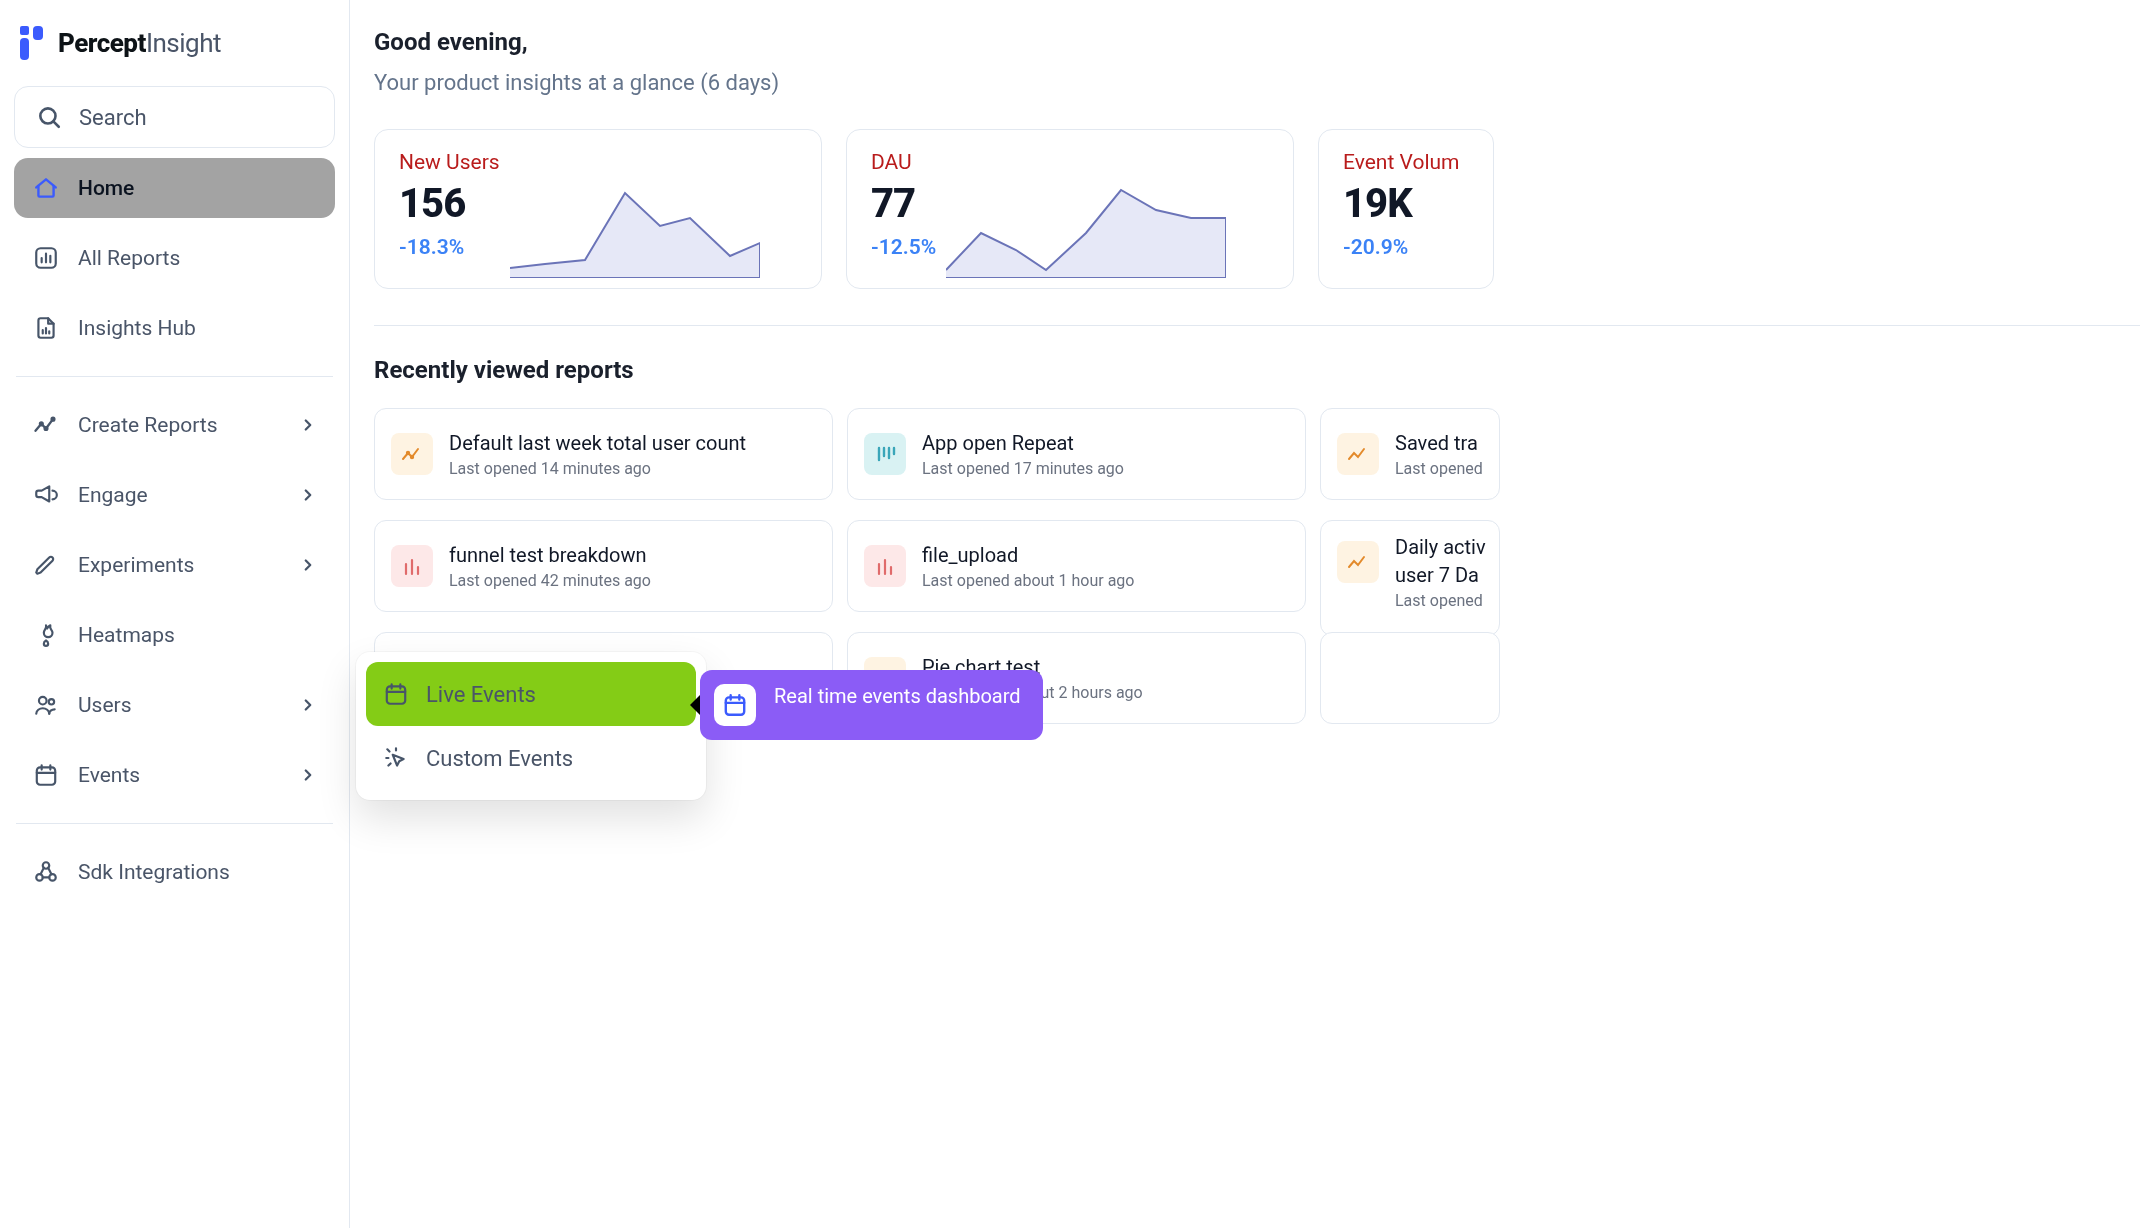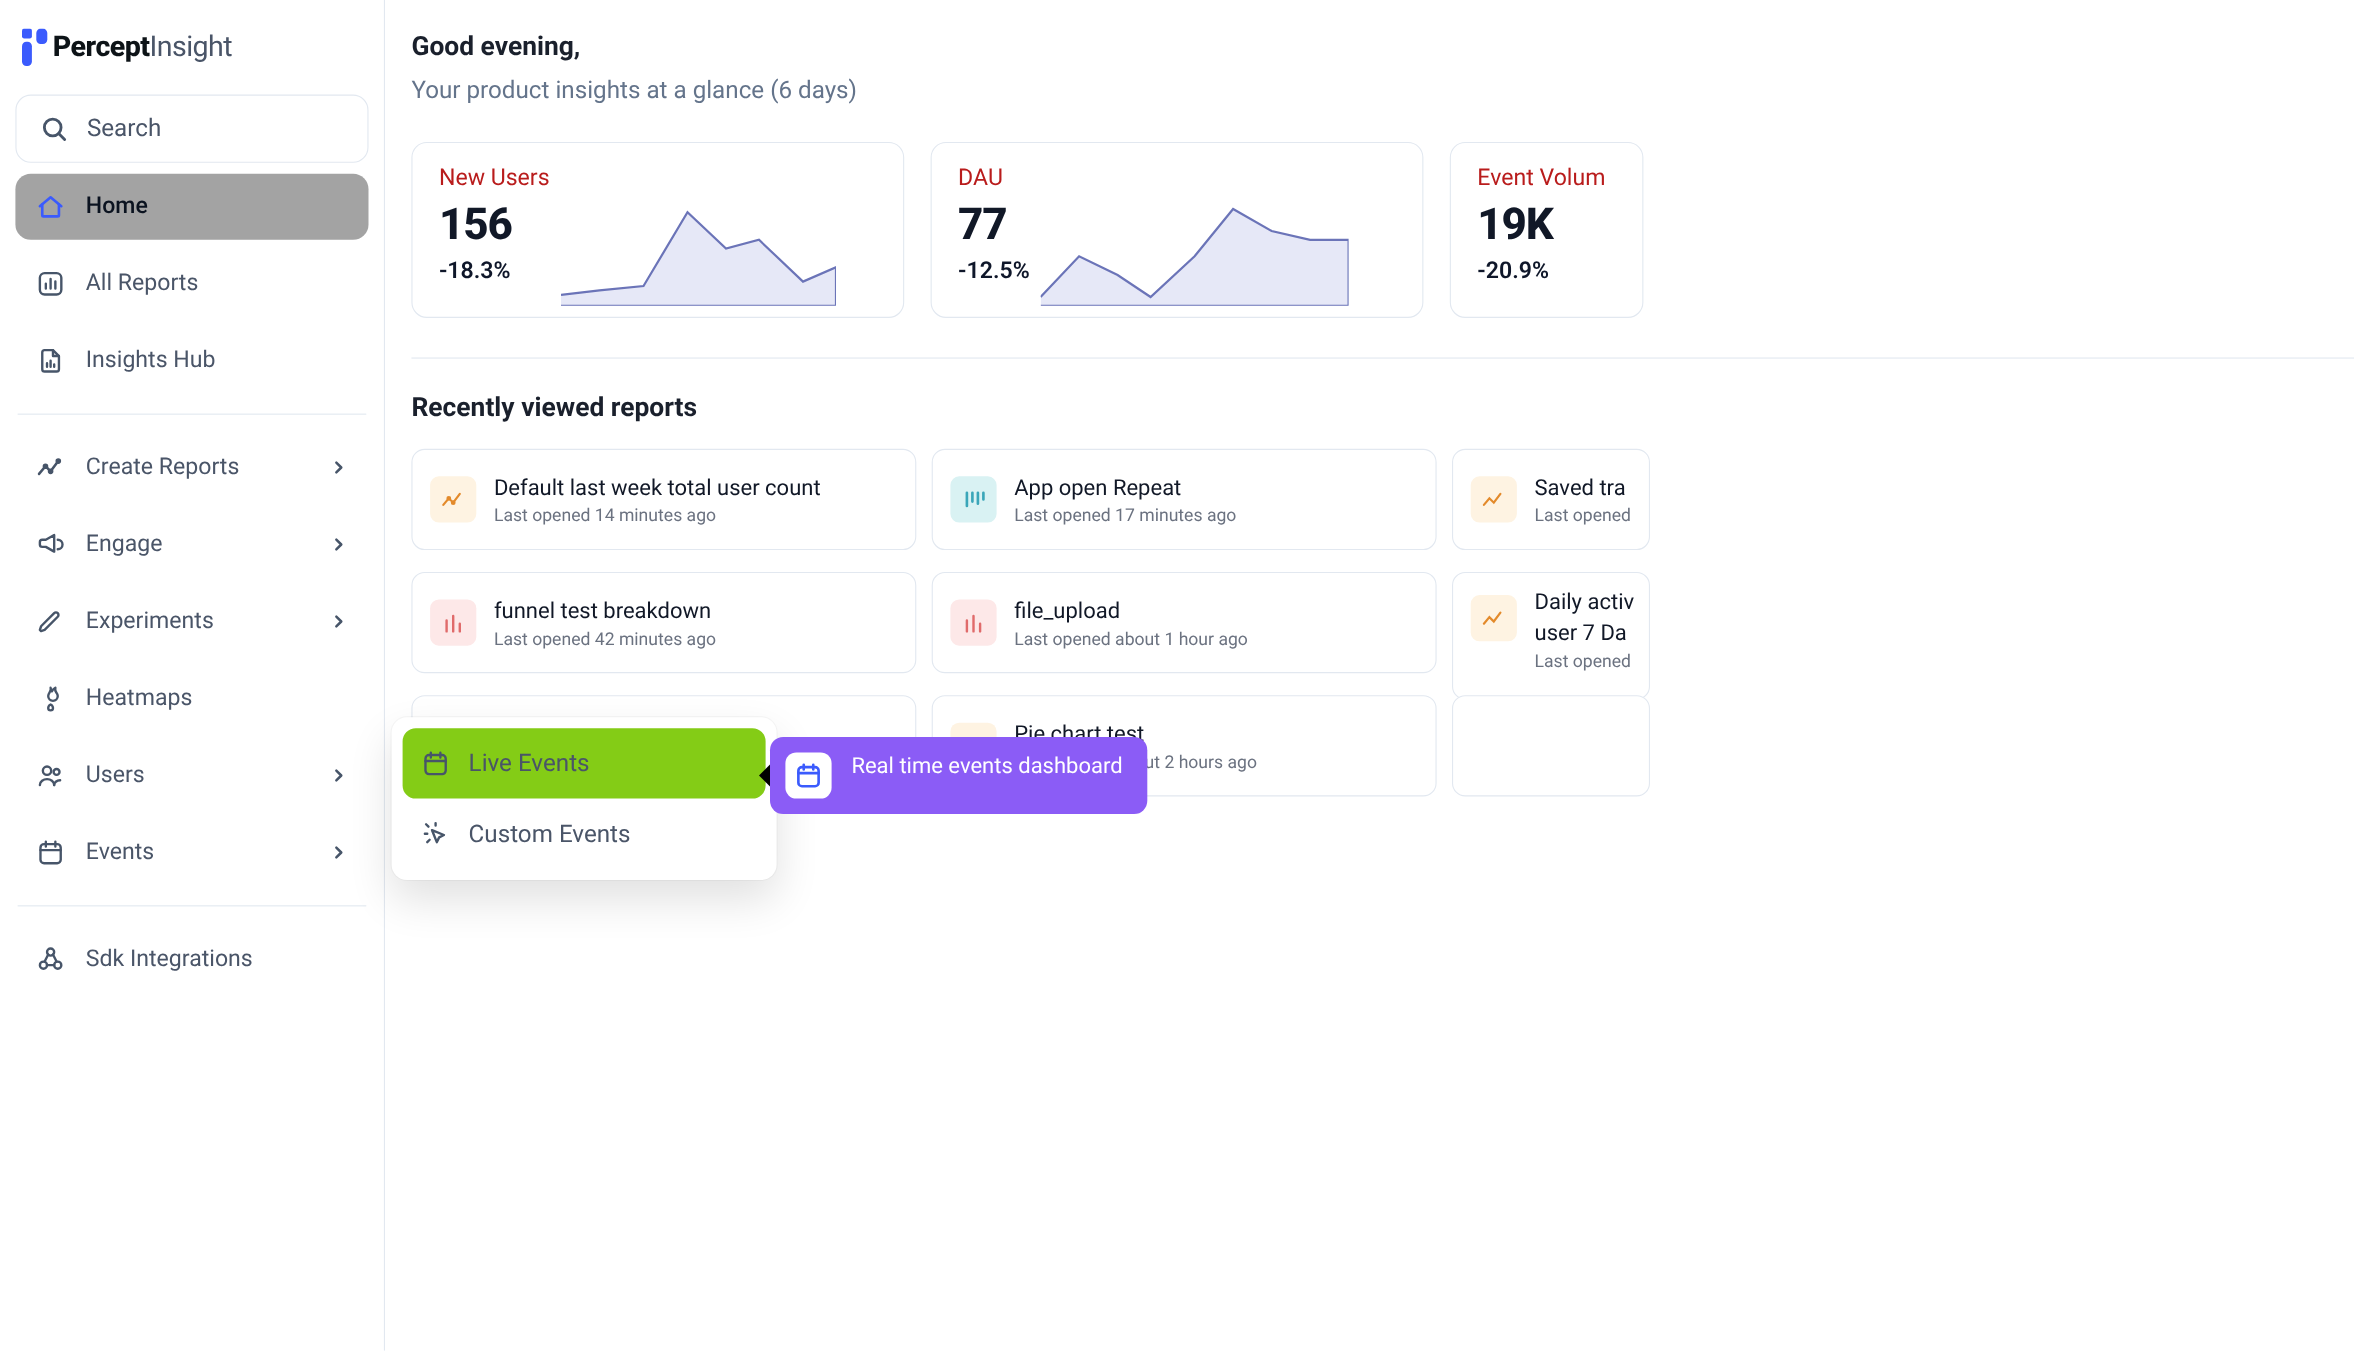--- a/index.html
+++ b/index.html
@@ -18,20 +18,21 @@
   border-right: 1px solid #e2e8f0;
   padding: 22px 14px 0 14px;
   display: flex;
   flex-direction: column;
   gap: 10px;
   background: #fff;
 }
 .logo {
   display: flex;
   align-items: center;
+  gap: 10px;
   padding: 4px 6px 16px 6px;
 }
 .logo-mark {
   width: 28px; height: 34px;
   display: flex; align-items: center; justify-content: center;
 }
 .logo-text {
   font-size: 26px;
   letter-spacing: -0.5px;
 }
@@ -82,21 +83,21 @@
   padding: 20px 22px 10px 24px;
   display: flex;
   position: relative;
   background: #fff;
   flex-shrink:0;
 }
 .stat-card.last { width: 176px; }
 .stat-left { display:flex; flex-direction:column; gap:6px;}
 .stat-label { font-size: 21px; color: #b91c1c; }
 .stat-value { font-size: 40px; font-weight: 800; color: #111827; letter-spacing:-1px;}
-.stat-delta { font-size: 21px; font-weight: 600; color: #0f172a; margin-top:2px;}
+.stat-delta { font-size: 21px; font-weight: 600; color: #3b82f6; margin-top:2px;}
 .stat-chart { flex:1; display:flex; align-items:flex-end; padding-left: 10px;}
 .section-title { font-size: 24px; font-weight: 700; color: #1a202c; }
 .reports-grid {
   display: grid;
   grid-template-columns: 459px 459px 180px;
   grid-auto-rows: 92px;
   gap: 20px 14px;
   margin-top: 24px;
 }
 .report-card {

